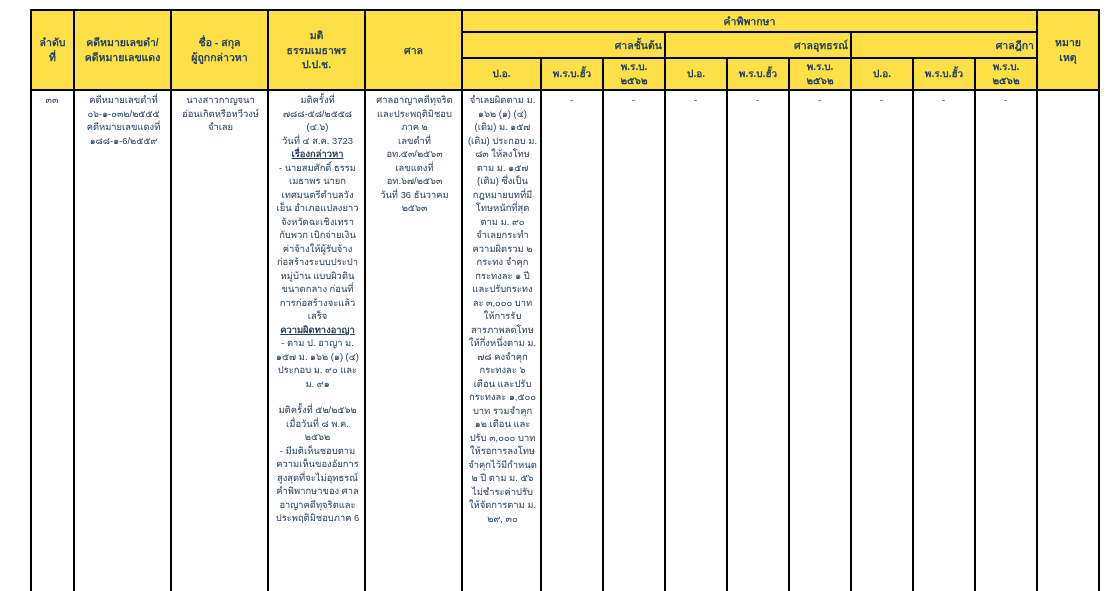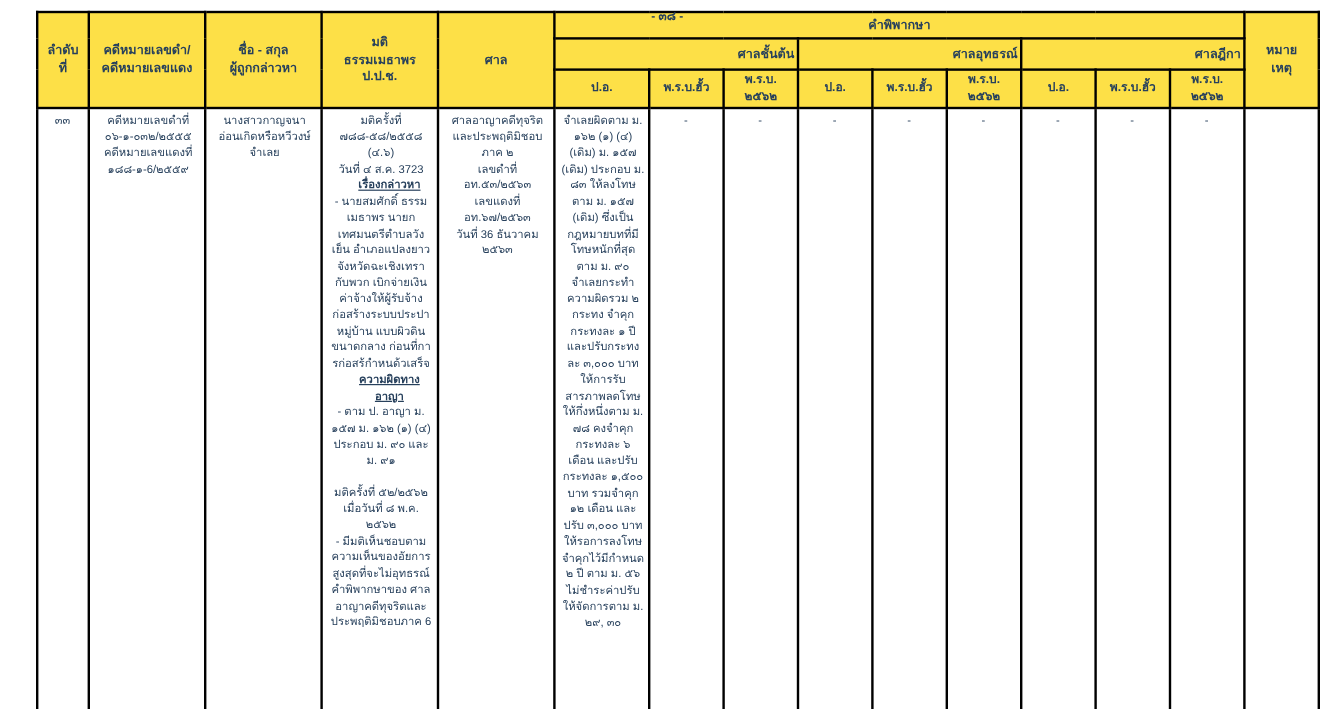--- a/index.html
+++ b/index.html
@@ -24,29 +24,28 @@
   .case-table .h3row th{font-size:10px;font-weight:bold;}
   .h1row th{height:18px;}
   .h2row th{height:22px;text-align:right;}
   .h3row th{height:24px;}
   .case-table td{
     vertical-align:top;font-size:9.4px;line-height:13.5px;
     padding:2px 3px 2px 5px;background:#fff;
   }
   tbody tr{height:520px;}
   td.c-center{text-align:center;padding-left:2px;}
-  .u{text-decoration:underline;font-weight:bold;margin-left:14px;}
+  .u{text-decoration:underline;font-weight:bold;}
   .gap{height:13px;}
   .cell-line{white-space:normal;word-wrap:break-word;text-align:center;}
 </style>
 </head>
 <body>
 
 <div class="page">
-  <div class="page-number">- ๓๘ -</div>
 
   <table class="case-table">
     <colgroup>
       <col style="width:43px">
         <col style="width:97px">
         <col style="width:97px">
         <col style="width:97px">
         <col style="width:97px">
       <col style="width:79px">
         <col style="width:62px">
@@ -114,21 +113,21 @@
         <td>
           <div class="cell-line">นางสาวกาญจนา</div>
           <div class="cell-line">อ่อนเกิดหรือหวีวงษ์</div>
           <div class="cell-line">จำเลย</div>
         </td>
         <td>
           <div class="cell-line">มติครั้งที่</div>
           <div class="cell-line">๗๘๘-๕๘/๒๕๕๘ (๔.๖)</div>
           <div class="cell-line">วันที่ ๔ ส.ค. 3723</div>
           <div class="cell-line u">เรื่องกล่าวหา</div>
-          <div class="cell-line">- นายสมศักดิ์ ธรรมเมธาพร นายกเทศมนตรีตำบลวังเย็น อำเภอแปลงยาว จังหวัดฉะเชิงเทรา กับพวก เบิกจ่ายเงินค่าจ้างให้ผู้รับจ้างก่อสร้างระบบประปาหมู่บ้าน แบบผิวดิน ขนาดกลาง ก่อนที่การก่อสร้กำหนด้วเสร็จ</div>
+          <div class="cell-line">- นายสมศักดิ์ ธรรมเมธาพร นายกเทศมนตรีตำบลวังเย็น อำเภอแปลงยาว จังหวัดฉะเชิงเทรา กับพวก เบิกจ่ายเงินค่าจ้างให้ผู้รับจ้างก่อสร้างระบบประปาหมู่บ้าน แบบผิวดิน ขนาดกลาง ก่อนที่การก่อสร้างจะแล้วเสร็จ</div>
           <div class="cell-line u">ความผิดทางอาญา</div>
           <div class="cell-line">- ตาม ป. อาญา ม. ๑๕๗ ม. ๑๖๒ (๑) (๔) ประกอบ ม. ๙๐ และ ม. ๙๑</div>
           <div class="gap"></div>
           <div class="cell-line">มติครั้งที่ ๕๒/๒๕๖๒</div>
           <div class="cell-line">เมื่อวันที่ ๘ พ.ค. ๒๕๖๒</div>
           <div class="cell-line">- มีมติเห็นชอบตามความเห็นของอัยการสูงสุดที่จะไม่อุทธรณ์คำพิพากษาของ ศาลอาญาคดีทุจริตและประพฤติมิชอบภาค 6</div>
         </td>
         <td>
           <div class="cell-line">ศาลอาญาคดีทุจริตและประพฤติมิชอบภาค ๒</div>
           <div class="cell-line">เลขดำที่ อท.๕๓/๒๕๖๓</div>

